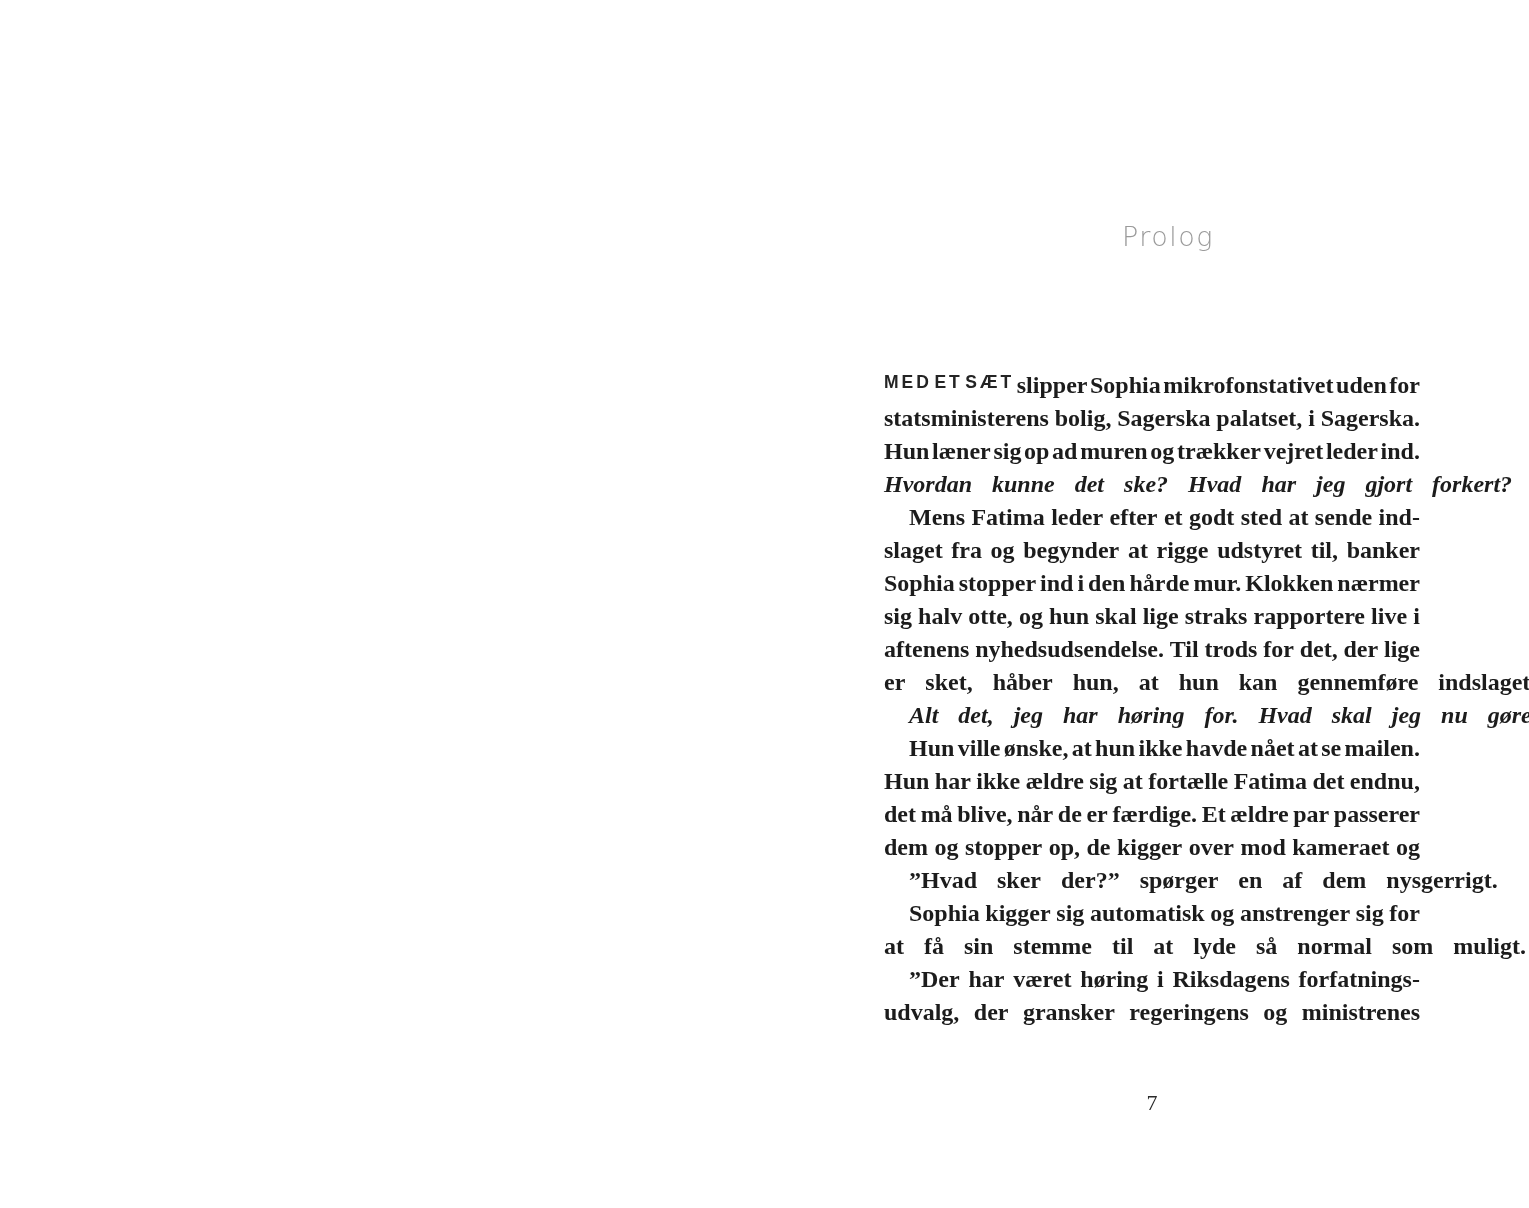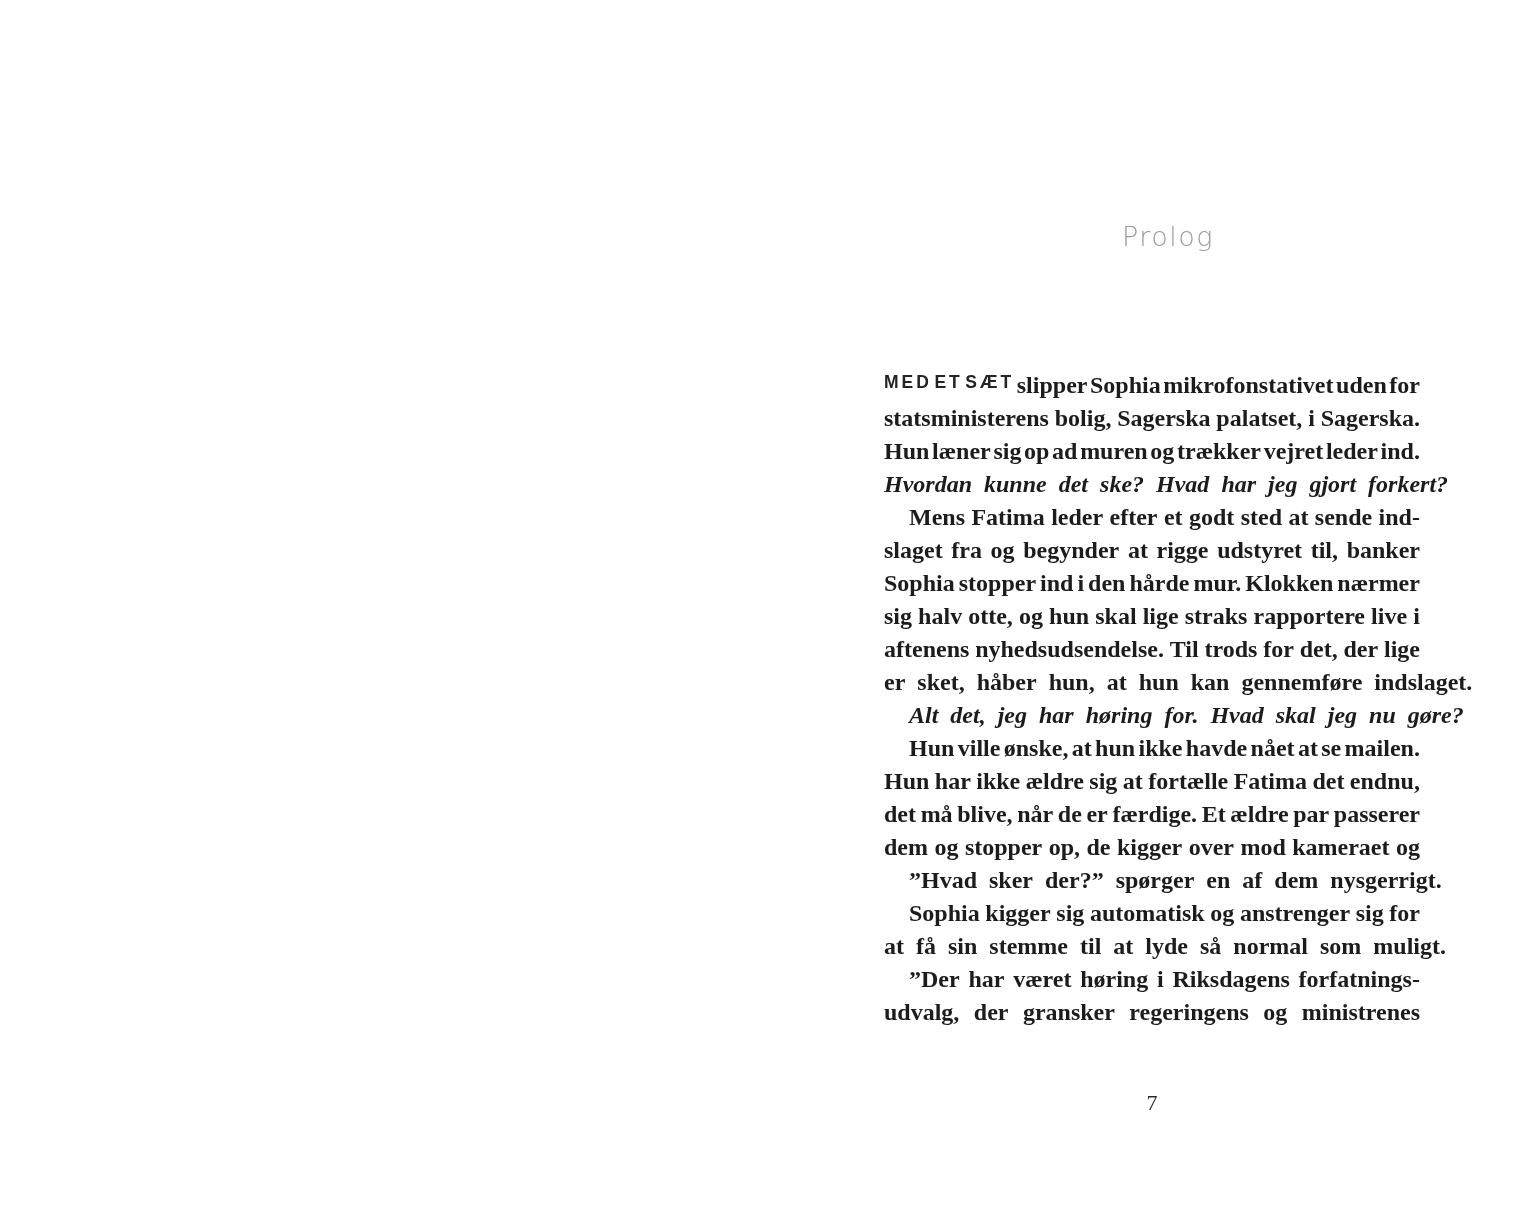--- a/index.html
+++ b/index.html
@@ -49,21 +49,21 @@
     align-items: flex-start;
     height: 33px;
     font-family: "Liberation Serif", serif;
     font-size: 24px;
     color: #1c1c1c;
     white-space: nowrap;
     font-weight: bold;
   }
   .line.natural {
     justify-content: flex-start;
-    column-gap: 12px;
+    column-gap: 20px;
   }
   .line.indent {
     padding-left: 25px;
   }
   .line.italic .word {
     font-style: italic;
   }
   .word.sc {
     font-family: "Liberation Sans", sans-serif;
     font-size: 17.5px;

